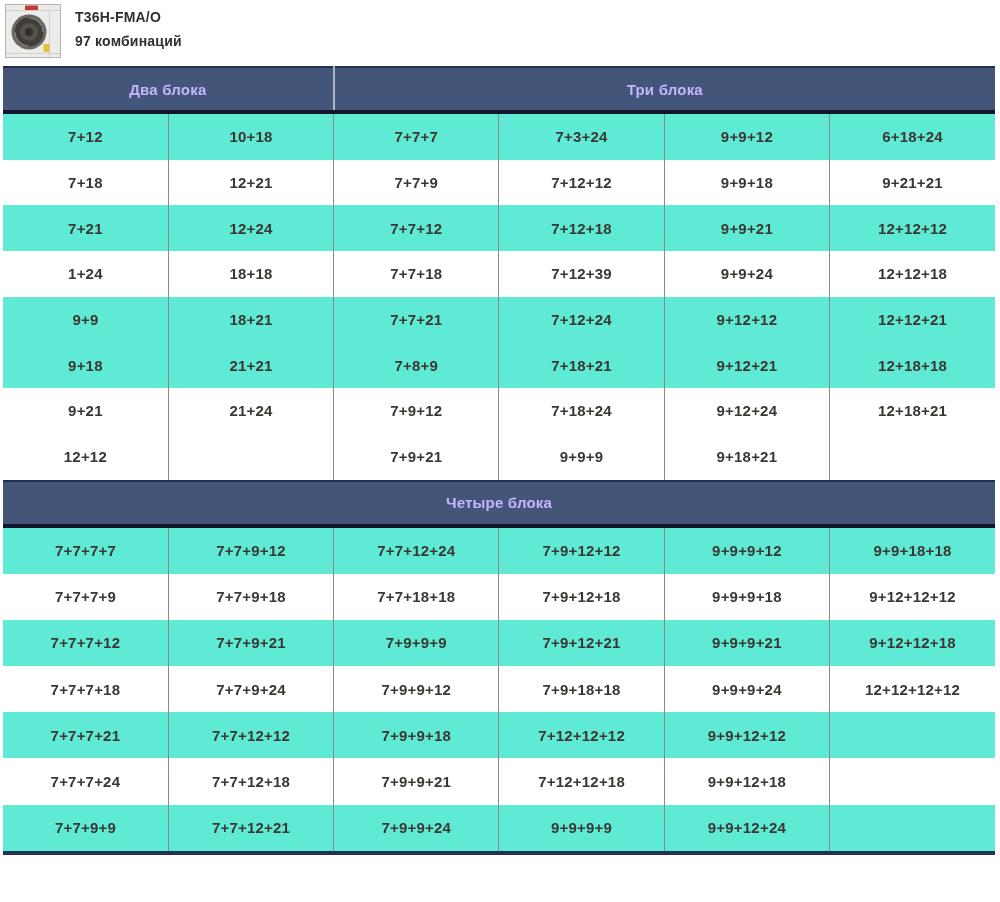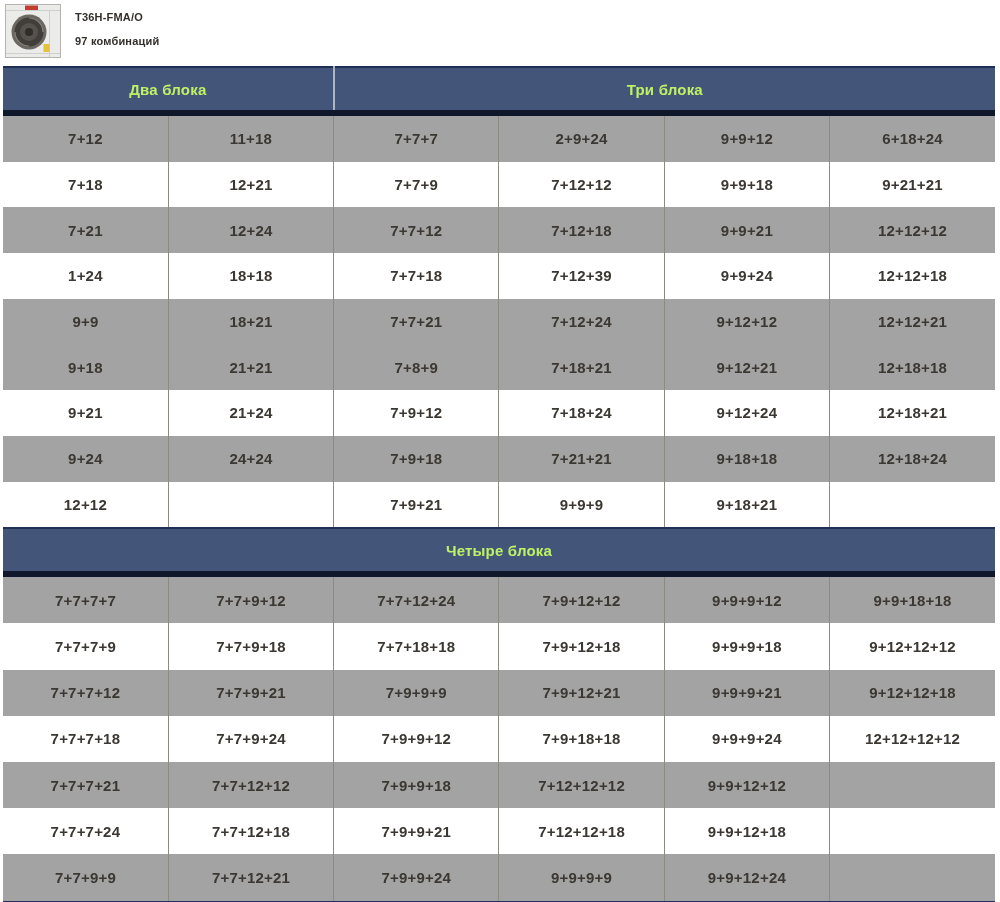--- a/index.html
+++ b/index.html
@@ -21,58 +21,58 @@
     align-items: flex-start;
     height: 66px;
     box-sizing: border-box;
     padding: 2px 0 0 4px;
   }
   .unit-icon { width: 58px; height: 58px; flex: 0 0 auto; }
   .titles {
     margin-left: 13px;
     padding-top: 3px;
     font-weight: 700;
-    font-size: 11px;
+    font-size: 14px;
     line-height: 24px;
     color: #322f2b;
     letter-spacing: 0.2px;
   }
   
   table.combo-table {
     border-collapse: collapse;
     table-layout: fixed;
     width: 992px;
     margin-left: 3px;
     border-bottom: 4px solid #22315a;
   }
   th.group {
     background: #44557a;
-    color: #bef264;
+    color: #c4b5fd;
     font-size: 15px;
     font-weight: 700;
     height: 40px;
     border-top: 2px solid #202f55;
-    border-bottom: 6px solid #0f172a;
+    border-bottom: 4px solid #0f172a;
     letter-spacing: 0.2px;
   }
   th.group.divided { border-right: 2px solid #aeb6c6; }
   td.cell {
     height: 43.7px;
     text-align: center;
     vertical-align: middle;
     font-size: 15px;
     font-weight: 700;
     color: #3b3732;
     background: #ffffff;
     border-right: 1px solid #8d8a84;
     letter-spacing: 0.2px;
   }
   tr.sec2 td.cell { height: 44.2px; margin-left: 10px; }
   td.cell:last-child { border-right: none; }
-  tr.alt td.cell { background: #a3a3a3; }
+  tr.alt td.cell { background: #5eead4; }
 </style>
 </head>
 <body>
 
 <div class="page">
 
   <div class="title-block">
     <div class="unit-icon">
       <svg width="58" height="58" viewBox="0 0 58 58" xmlns="http://www.w3.org/2000/svg">
         <rect x="1.5" y="2.5" width="55" height="53" fill="#ebebe9" stroke="#b4b4b0" stroke-width="1"></rect>
@@ -104,23 +104,23 @@
         <col style="width:16.666%">
         <col style="width:16.67%">
     </colgroup>
     <tbody id="table-body">
         <tr>
           <th class="group divided" colspan="2">Два блока</th>
           <th class="group" colspan="4">Три блока</th>
         </tr>
         <tr class="alt">
           <td class="cell">7+12</td>
-          <td class="cell">11+18</td>
+          <td class="cell">10+18</td>
           <td class="cell">7+7+7</td>
-          <td class="cell">2+9+24</td>
+          <td class="cell">7+3+24</td>
           <td class="cell">9+9+12</td>
           <td class="cell">6+18+24</td>
         </tr>
         <tr class="">
           <td class="cell">7+18</td>
           <td class="cell">12+21</td>
           <td class="cell">7+7+9</td>
           <td class="cell">7+12+12</td>
           <td class="cell">9+9+18</td>
           <td class="cell">9+21+21</td>
@@ -157,28 +157,20 @@
           <td class="cell">9+12+21</td>
           <td class="cell">12+18+18</td>
         </tr>
         <tr class="">
           <td class="cell">9+21</td>
           <td class="cell">21+24</td>
           <td class="cell">7+9+12</td>
           <td class="cell">7+18+24</td>
           <td class="cell">9+12+24</td>
           <td class="cell">12+18+21</td>
-        </tr>
-        <tr class="alt">
-          <td class="cell">9+24</td>
-          <td class="cell">24+24</td>
-          <td class="cell">7+9+18</td>
-          <td class="cell">7+21+21</td>
-          <td class="cell">9+18+18</td>
-          <td class="cell">12+18+24</td>
         </tr>
         <tr class="">
           <td class="cell">12+12</td>
           <td class="cell"></td>
           <td class="cell">7+9+21</td>
           <td class="cell">9+9+9</td>
           <td class="cell">9+18+21</td>
           <td class="cell"></td>
         </tr>
         <tr>

